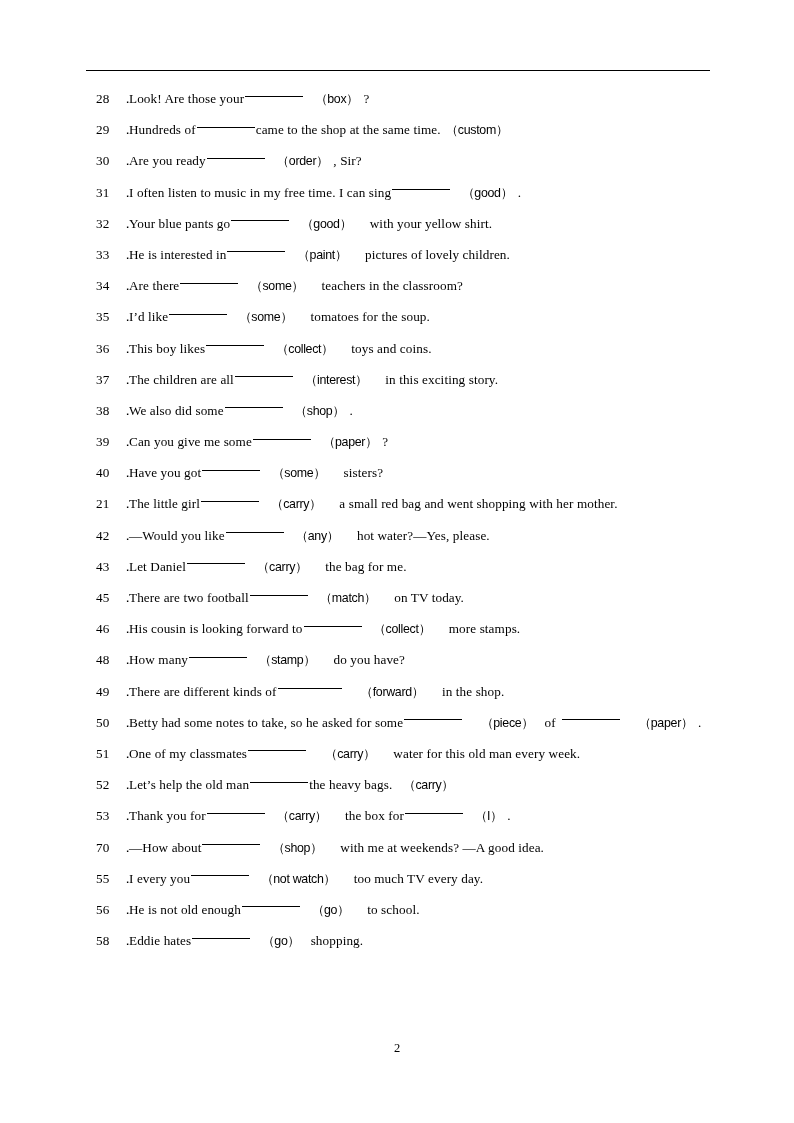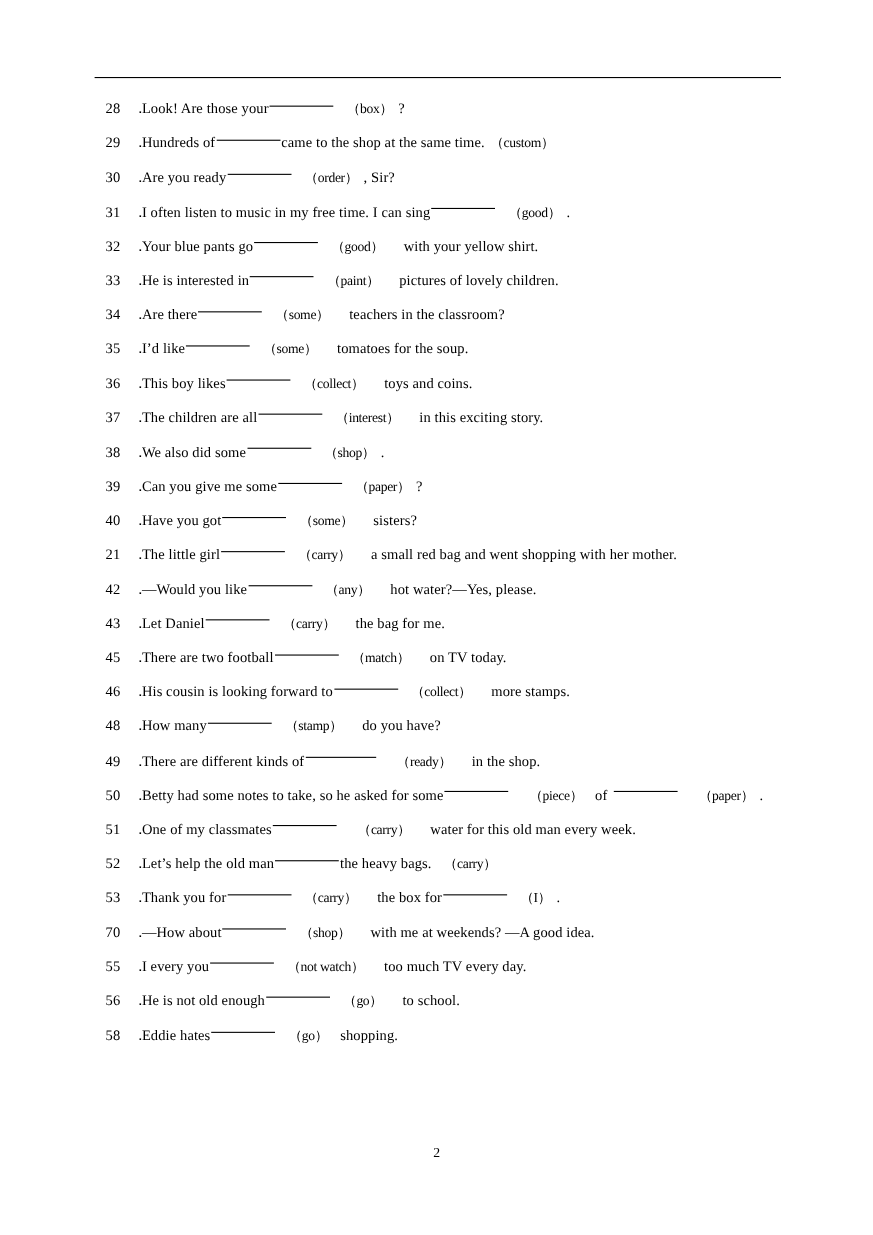--- a/index.html
+++ b/index.html
@@ -60,21 +60,21 @@
   .blank {
     display: inline-block;
     border-bottom: 1.1px solid #000000;
     vertical-align: baseline;
     height: 0.95em;
     margin: 0 1px;
   }
   .b-md { width: 58px; }
   .b-lg { width: 64px; }
   .paren {
-    font-family: Liberation Serif, serif;
+    font-family: Liberation Sans, sans-serif;
     font-size: 12.4px;
     letter-spacing: -0.3px;
   }
   .gap-sm { display: inline-block; width: 5px; }
   .gap-md { display: inline-block; width: 11px; }
   .gap-lg { display: inline-block; width: 18px; }
   .page-number {
     position: absolute;
     left: 0;
     top: 1041px;
@@ -104,21 +104,21 @@
       <div class="q-line"><span class="q-num">37</span><span class="q-dot">．</span><span class="q-text">The children are all</span><span class="blank b-md">&nbsp;</span><span class="gap-md">&nbsp;</span><span class="paren">（interest）</span><span class="gap-lg">&nbsp;</span><span class="q-text">in this exciting story.</span></div>
       <div class="q-line"><span class="q-num">38</span><span class="q-dot">．</span><span class="q-text">We also did some</span><span class="blank b-md">&nbsp;</span><span class="gap-md">&nbsp;</span><span class="paren">（shop）</span><span class="gap-sm">&nbsp;</span><span class="q-text">.</span></div>
       <div class="q-line"><span class="q-num">39</span><span class="q-dot">．</span><span class="q-text">Can you give me some</span><span class="blank b-md">&nbsp;</span><span class="gap-md">&nbsp;</span><span class="paren">（paper）</span><span class="gap-sm">&nbsp;</span><span class="q-text">?</span></div>
       <div class="q-line"><span class="q-num">40</span><span class="q-dot">．</span><span class="q-text">Have you got</span><span class="blank b-md">&nbsp;</span><span class="gap-md">&nbsp;</span><span class="paren">（some）</span><span class="gap-lg">&nbsp;</span><span class="q-text">sisters?</span></div>
       <div class="q-line"><span class="q-num">21</span><span class="q-dot">．</span><span class="q-text">The little girl</span><span class="blank b-md">&nbsp;</span><span class="gap-md">&nbsp;</span><span class="paren">（carry）</span><span class="gap-lg">&nbsp;</span><span class="q-text">a small red bag and went shopping with her mother.</span></div>
       <div class="q-line"><span class="q-num">42</span><span class="q-dot">．</span><span class="q-text">—Would you like</span><span class="blank b-md">&nbsp;</span><span class="gap-md">&nbsp;</span><span class="paren">（any）</span><span class="gap-lg">&nbsp;</span><span class="q-text">hot water?—Yes, please.</span></div>
       <div class="q-line"><span class="q-num">43</span><span class="q-dot">．</span><span class="q-text">Let Daniel</span><span class="blank b-md">&nbsp;</span><span class="gap-md">&nbsp;</span><span class="paren">（carry）</span><span class="gap-lg">&nbsp;</span><span class="q-text">the bag for me.</span></div>
       <div class="q-line"><span class="q-num">45</span><span class="q-dot">．</span><span class="q-text">There are two football</span><span class="blank b-md">&nbsp;</span><span class="gap-md">&nbsp;</span><span class="paren">（match）</span><span class="gap-lg">&nbsp;</span><span class="q-text">on TV today.</span></div>
       <div class="q-line"><span class="q-num">46</span><span class="q-dot">．</span><span class="q-text">His cousin is looking forward to</span><span class="blank b-md">&nbsp;</span><span class="gap-md">&nbsp;</span><span class="paren">（collect）</span><span class="gap-lg">&nbsp;</span><span class="q-text">more stamps.</span></div>
       <div class="q-line"><span class="q-num">48</span><span class="q-dot">．</span><span class="q-text">How many</span><span class="blank b-md">&nbsp;</span><span class="gap-md">&nbsp;</span><span class="paren">（stamp）</span><span class="gap-lg">&nbsp;</span><span class="q-text">do you have?</span></div>
-      <div class="q-line"><span class="q-num">49</span><span class="q-dot">．</span><span class="q-text">There are different kinds of</span><span class="blank b-lg">&nbsp;</span><span class="gap-lg">&nbsp;</span><span class="paren">（ready）</span><span class="gap-lg">&nbsp;</span><span class="q-text">in the shop.</span></div>
+      <div class="q-line"><span class="q-num">49</span><span class="q-dot">．</span><span class="q-text">There are different kinds of</span><span class="blank b-lg">&nbsp;</span><span class="gap-lg">&nbsp;</span><span class="paren">（forward）</span><span class="gap-lg">&nbsp;</span><span class="q-text">in the shop.</span></div>
       <div class="q-line"><span class="q-num">50</span><span class="q-dot">．</span><span class="q-text">Betty had some notes to take, so he asked for some</span><span class="blank b-md">&nbsp;</span><span class="gap-lg">&nbsp;</span><span class="paren">（piece）</span><span class="gap-md">&nbsp;</span><span class="q-text">of</span><span class="gap-sm">&nbsp;</span><span class="blank b-md">&nbsp;</span><span class="gap-lg">&nbsp;</span><span class="paren">（paper）</span><span class="gap-sm">&nbsp;</span><span class="q-text">.</span></div>
       <div class="q-line"><span class="q-num">51</span><span class="q-dot">．</span><span class="q-text">One of my classmates</span><span class="blank b-md">&nbsp;</span><span class="gap-lg">&nbsp;</span><span class="paren">（carry）</span><span class="gap-lg">&nbsp;</span><span class="q-text">water for this old man every week.</span></div>
       <div class="q-line"><span class="q-num">52</span><span class="q-dot">．</span><span class="q-text">Let’s help the old man</span><span class="blank b-md">&nbsp;</span><span class="q-text">the heavy bags.</span><span class="gap-md">&nbsp;</span><span class="paren">（carry）</span></div>
       <div class="q-line"><span class="q-num">53</span><span class="q-dot">．</span><span class="q-text">Thank you for</span><span class="blank b-md">&nbsp;</span><span class="gap-md">&nbsp;</span><span class="paren">（carry）</span><span class="gap-lg">&nbsp;</span><span class="q-text">the box for</span><span class="blank b-md">&nbsp;</span><span class="gap-md">&nbsp;</span><span class="paren">（I）</span><span class="gap-sm">&nbsp;</span><span class="q-text">.</span></div>
       <div class="q-line"><span class="q-num">70</span><span class="q-dot">．</span><span class="q-text">—How about</span><span class="blank b-md">&nbsp;</span><span class="gap-md">&nbsp;</span><span class="paren">（shop）</span><span class="gap-lg">&nbsp;</span><span class="q-text">with me at weekends? —A good idea.</span></div>
       <div class="q-line"><span class="q-num">55</span><span class="q-dot">．</span><span class="q-text">I every you</span><span class="blank b-md">&nbsp;</span><span class="gap-md">&nbsp;</span><span class="paren">（not watch）</span><span class="gap-lg">&nbsp;</span><span class="q-text">too much TV every day.</span></div>
       <div class="q-line"><span class="q-num">56</span><span class="q-dot">．</span><span class="q-text">He is not old enough</span><span class="blank b-md">&nbsp;</span><span class="gap-md">&nbsp;</span><span class="paren">（go）</span><span class="gap-lg">&nbsp;</span><span class="q-text">to school.</span></div>
       <div class="q-line"><span class="q-num">58</span><span class="q-dot">．</span><span class="q-text">Eddie hates</span><span class="blank b-md">&nbsp;</span><span class="gap-md">&nbsp;</span><span class="paren">（go）</span><span class="gap-md">&nbsp;</span><span class="q-text">shopping.</span></div>
     </div>
 

